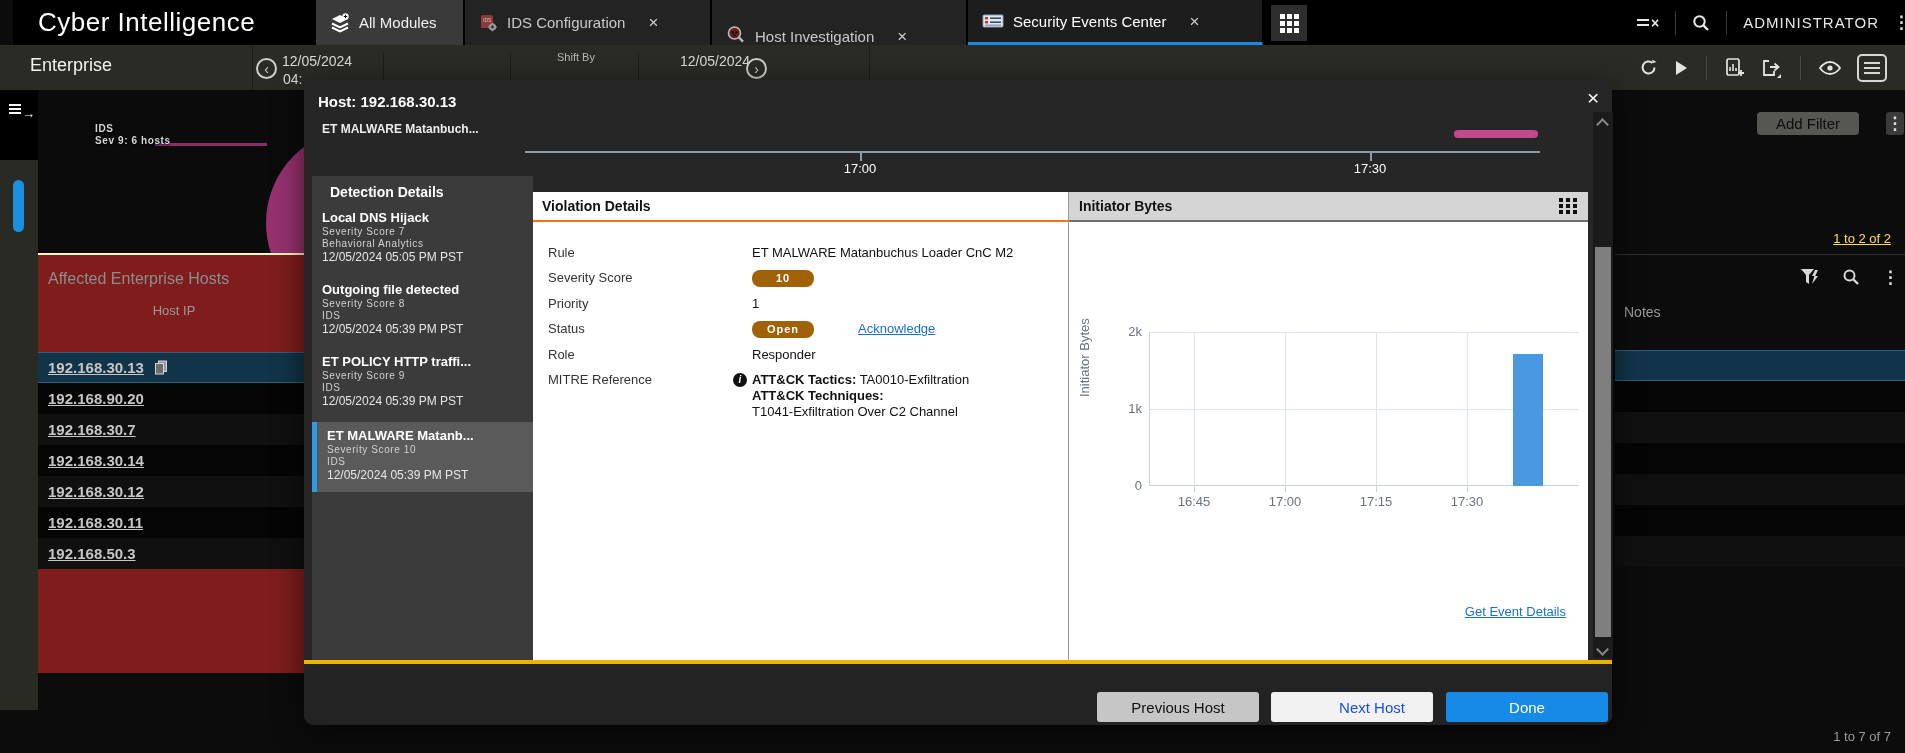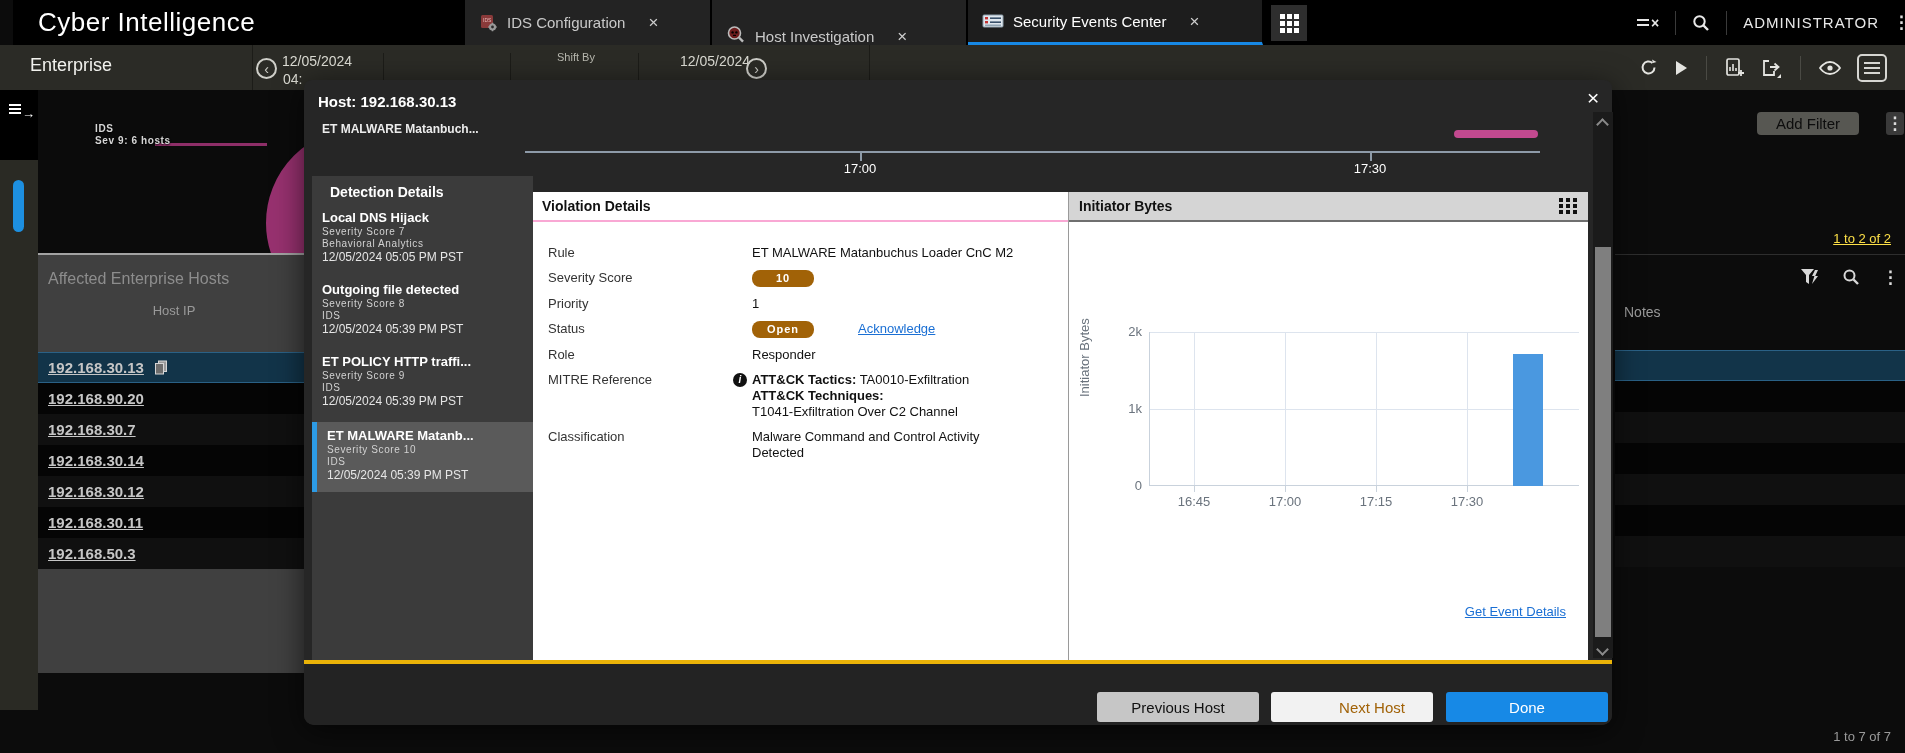--- a/index.html
+++ b/index.html
@@ -43,21 +43,21 @@
   #rail-tile { position:absolute; left:0; top:90px; width:38px; height:70px; background:#000; padding:12px 0 0 9px; }
   #expand-sidebar-icon .bars i { display:block; width:12px; height:2px; background:#fff; margin:2px 0; }
   #expand-sidebar-icon .arr { color:#fff; font-size:13px; font-weight:bold; position:relative; left:13px; top:-12px; }
   #rail-scroll-pill { position:absolute; left:13px; top:180px; width:11px; height:52px; border-radius:6px; background:#1d8fe0; }
 
   #pie-panel { position:absolute; left:38px; top:90px; width:272px; height:163px; background:#0b0b0b; overflow:hidden; }
   #pie-tooltip { position:absolute; left:57px; top:33px; font-size:10px; color:#d6d6d6; font-weight:bold; letter-spacing:.6px; text-shadow:0 1px 2px #000; line-height:12px; }
   #pie-line { position:absolute; left:117px; top:53px; width:112px; height:3px; background:#8e2e68; }
   #pie-arc { position:absolute; left:228px; top:38px; width:190px; height:190px; border-radius:50%; border:42px solid #97316f; background:#3d1030; }
 
-  #hosts-panel { position:absolute; left:38px; top:253px; width:272px; height:420px; background:#404040; border-top:2px solid #a3a3a3; }
+  #hosts-panel { position:absolute; left:38px; top:253px; width:272px; height:420px; background:#7f1d1d; border-top:2px solid #fef9c3; }
   #hosts-title { position:absolute; left:10px; top:15px; font-size:16px; color:#8d8d8d; }
   #hostip-header { position:absolute; left:0; top:48px; width:272px; text-align:center; font-size:13px; color:#9a9a9a; }
   #host-rows { position:absolute; left:0; top:97px; width:272px; }
   .host-row { height:31px; display:flex; align-items:center; padding-left:10px; gap:10px; }
   .host-row.even { background:#101010; }
   .host-row.odd { background:#050505; }
   .host-row.sel { background:#123449; box-shadow:inset 0 -1px 0 #2a6186, inset 0 1px 0 #2a6186; }
   .ip-link { color:#c6c6c6; font-size:15px; font-weight:bold; text-decoration:underline; }
   .copy-ic { display:inline-flex; }
 
@@ -96,21 +96,21 @@
   #det-heading { font-size:14px; font-weight:bold; color:#fff; padding-left:18px; }
   .det-item { margin-top:18px; padding-left:10px; }
   .det-item:first-child { margin-top:10px; }
   .det-title { font-size:13px; font-weight:bold; color:#fff; line-height:16px; white-space:nowrap; }
   .det-sub { font-size:10px; color:#d2d2d2; letter-spacing:.6px; line-height:12px; }
   .det-time { font-size:12px; color:#e6e6e6; line-height:14px; }
   .det-item.sel { margin-top:14px; background:#5a5a5a; border-left:5px solid #2d9be5; padding:6px 6px 10px 10px; }
 
   #white-panel { position:absolute; left:229px; top:112px; width:1055px; height:468px; background:#fff; }
   #violation-pane { position:absolute; left:0; top:0; width:535px; height:468px; }
-  #violation-header { height:30px; background:#fff; border-bottom:2px solid #f9a8d4; display:flex; align-items:center; padding-left:9px; font-size:14px; font-weight:bold; color:#111; }
+  #violation-header { height:30px; background:#fff; border-bottom:2px solid #f97316; display:flex; align-items:center; padding-left:9px; font-size:14px; font-weight:bold; color:#111; }
   #violation-body { padding:23px 0 0 15px; }
   .vrow { display:flex; margin-bottom:9px; font-size:13px; color:#222; }
   .vrow .vlabel { width:204px; color:#333; }
   .vrow .vval { color:#111; line-height:16px; }
   .badge { display:inline-block; width:62px; height:17px; border-radius:8px; background:#a16207; color:#fff; font-size:11px; font-weight:bold; text-align:center; line-height:17px; letter-spacing:1px; }
   .blue-link { color:#1a6fd4; text-decoration:underline; font-size:13px; }
   #ack-link { margin-left:44px; }
   #info-icon { display:inline-block; width:14px; height:14px; border-radius:50%; background:#111; color:#fff; font-size:10px; font-weight:bold; text-align:center; line-height:14px; margin-right:4px; font-style:italic; }
   .b { font-weight:bold; }
 
@@ -123,31 +123,41 @@
   .hgrid { position:absolute; left:0; right:0; height:1px; background:#dde4ee; }
   .xstub { position:absolute; top:154px; height:6px; width:1px; background:#c9d2dc; }
   .xtick { position:absolute; top:162px; width:60px; text-align:center; font-size:13px; color:#6a737d; }
   .ytick { position:absolute; left:-40px; width:32px; text-align:right; font-size:13px; color:#6a737d; }
   .bar { position:absolute; width:30px; background:#4a98e0; }
   #event-link { position:absolute; right:22px; top:412px; }
 
   #modal-footer { position:absolute; left:0; top:580px; width:1308px; height:65px; background:#232323; border-top:4px solid #eab308; border-radius:0 0 10px 10px; }
   .mbtn { position:absolute; top:28px; width:162px; height:30px; border-radius:3px; font-size:15px; display:flex; align-items:center; justify-content:center; }
   #btn-prev { left:793px; background:#c6c6c6; color:#111; }
-  #btn-next { left:967px; background:#f2f2f2; color:#a16207;padding-left:40px; }
+  #btn-next { left:967px; background:#f2f2f2; color:#1d4ed8;padding-left:40px; }
   #btn-done { left:1142px; background:#1789e6; color:#fff; }
 </style>
 </head>
 <body>
 
 <div id="screen">
 
   <div id="topbar">
     <div id="app-title">Cyber Intelligence</div>
 
+    <div class="tab" id="tab-modules">
+      <svg class="ic" width="20" height="20" viewBox="0 0 20 20">
+          <path d="M10 2l8 4-8 4-8-4z" fill="#fff"></path>
+          <path d="M2 10.5l8 4 8-4" fill="none" stroke="#fff" stroke-width="2"></path>
+          <path d="M2 14.5l8 4 8-4" fill="none" stroke="#fff" stroke-width="2"></path>
+          <circle cx="15.5" cy="3.5" r="3.2" fill="#fff"></circle>
+          <path d="M15.5 1.8v3.4M13.8 3.5h3.4" stroke="#000" stroke-width="1"></path>
+        </svg>
+      <span class="tlabel">All Modules</span>
+    </div>
 
     <div class="tab" id="tab-ids">
       <svg class="ic" width="19" height="19" viewBox="0 0 19 19">
           <rect x="2" y="2" width="12" height="13" rx="1.5" fill="#8a3a3a"></rect>
           <text x="4" y="9" font-size="5" fill="#e8bcbc" font-family="sans-serif">IDS</text>
           <circle cx="13.5" cy="14" r="3.6" fill="#9a9a9a"></circle>
           <circle cx="13.5" cy="14" r="1.4" fill="#2c2c2c"></circle>
           <path d="M13.5 9.8v1.4M13.5 16.8v1.4M9.3 14h1.4M16.3 14h1.4" stroke="#9a9a9a" stroke-width="1.6"></path>
         </svg>
       <span class="tlabel">IDS Configuration</span>
@@ -411,24 +421,20 @@
             </div>
           <div class="vrow">
               <span class="vlabel">MITRE Reference</span>
             <span class="vval" style="position:relative;">
               <span id="info-icon" style="position:absolute; left:-19px; top:1px;">i</span>
               <span class="b">ATT&amp;CK Tactics:</span><span> TA0010-Exfiltration</span><br>
               <span class="b">ATT&amp;CK Techniques:</span><br>
               <span>T1041-Exfiltration Over C2 Channel</span>
             </span>
           </div>
-          <div class="vrow">
-              <span class="vlabel">Classification</span>
-              <span class="vval" style="width:230px;">Malware Command and Control Activity Detected</span>
-            </div>
         </div>
       </div>
 
       <div id="chart-pane">
         <div id="chart-header">
           <span>Initiator Bytes</span>
           <span id="chart-grid-icon">
               <span class="grid9">
                 <b></b>
                 <b></b>

